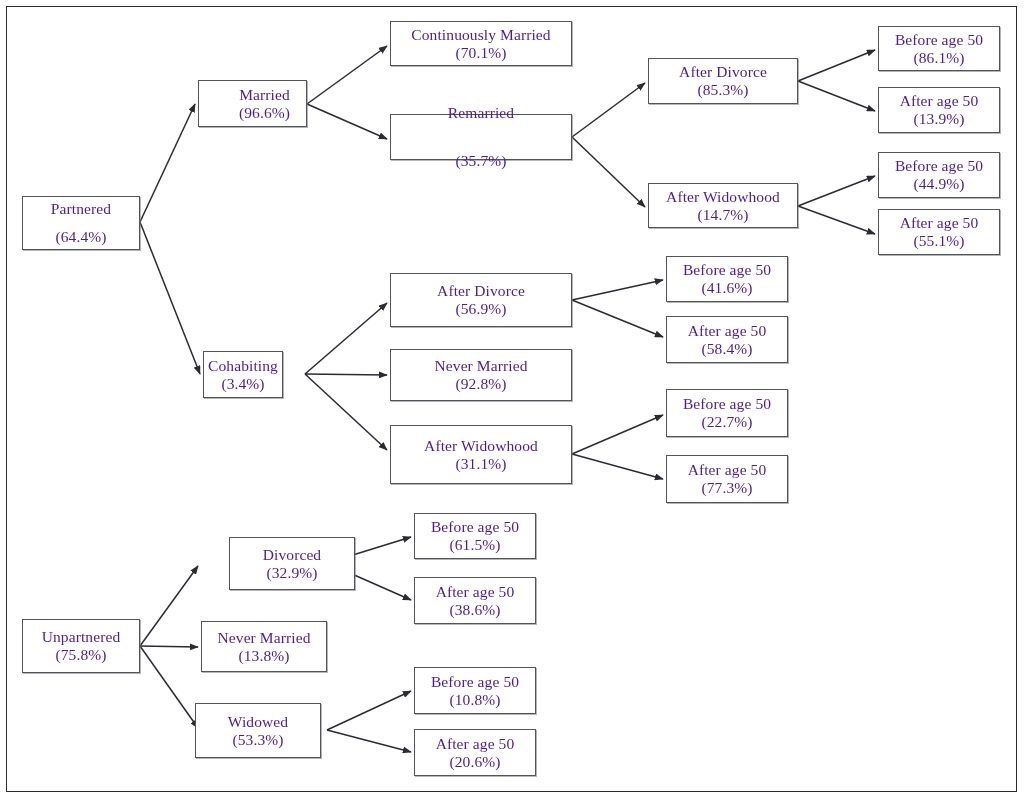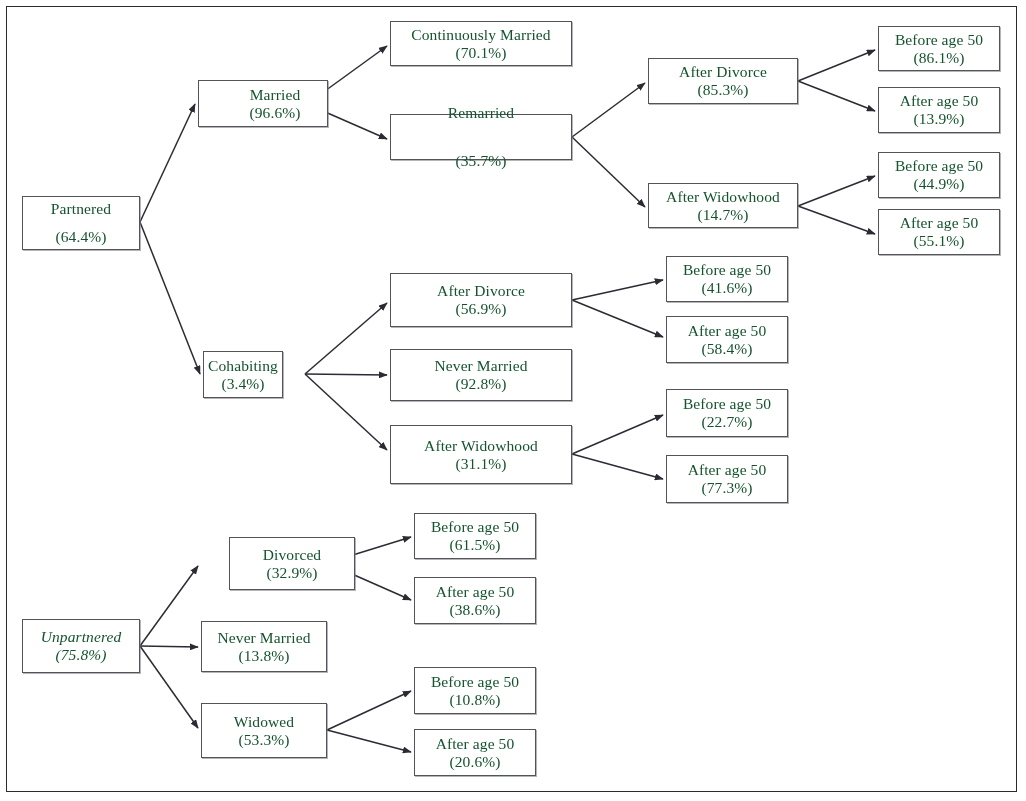--- a/index.html
+++ b/index.html
@@ -40,21 +40,21 @@
   .node-box {
     position: absolute;
     box-sizing: border-box;
     border: 1.4px solid #53535a;
     background: #ffffff;
     display: flex;
     flex-direction: column;
     align-items: center;
     justify-content: center;
     text-align: center;
-    color: #14532d;
+    color: #4c1d95;
     line-height: 1.16;
     font-size: 15.5px;
     letter-spacing: 0.1px;
     box-shadow: 1px 1px 0 rgba(120,120,128,0.55);
   }
   .node-label {
     display: block;
     white-space: nowrap;
   }
   .node-value {
@@ -100,21 +100,21 @@
         <line x1="327" y1="730" x2="411" y2="691" stroke="#2b2b34" stroke-width="1.5" marker-end="url(#arrowhead)"></line>
         <line x1="327" y1="730" x2="411" y2="752" stroke="#2b2b34" stroke-width="1.5" marker-end="url(#arrowhead)"></line>
       </g>
   </svg>
 
   <div id="nodes-layer">
       <div class="node-box" style="left: 22px; top: 196px; width: 118px; height: 54px; gap: 10px;">
         <span class="node-label">Partnered</span>
         <span class="node-value">(64.4%)</span>
       </div>
-      <div class="node-box" style="left: 198px; top: 80px; width: 130px; height: 47px; padding-left: 24px;">
+      <div class="node-box" style="left: 198px; top: 80px; width: 109px; height: 47px; padding-left: 24px;">
         <span class="node-label">Married</span>
         <span class="node-value">(96.6%)</span>
       </div>
       <div class="node-box" style="left: 390px; top: 21px; width: 182px; height: 45px;">
         <span class="node-label">Continuously Married</span>
         <span class="node-value">(70.1%)</span>
       </div>
       <div class="node-box" style="left: 390px; top: 114px; width: 182px; height: 46px; gap: 30px;">
         <span class="node-label">Remarried</span>
         <span class="node-value">(35.7%)</span>
@@ -168,41 +168,41 @@
         <span class="node-value">(31.1%)</span>
       </div>
       <div class="node-box" style="left: 666px; top: 389px; width: 122px; height: 48px;">
         <span class="node-label">Before age 50</span>
         <span class="node-value">(22.7%)</span>
       </div>
       <div class="node-box" style="left: 666px; top: 455px; width: 122px; height: 48px;">
         <span class="node-label">After age 50</span>
         <span class="node-value">(77.3%)</span>
       </div>
-      <div class="node-box" style="left: 22px; top: 619px; width: 118px; height: 54px; font-style: italic;">
+      <div class="node-box" style="left: 22px; top: 619px; width: 118px; height: 54px;">
         <span class="node-label">Unpartnered</span>
         <span class="node-value">(75.8%)</span>
       </div>
       <div class="node-box" style="left: 201px; top: 537px; width: 126px; height: 53px; margin-left: 28px;">
         <span class="node-label">Divorced</span>
         <span class="node-value">(32.9%)</span>
       </div>
       <div class="node-box" style="left: 414px; top: 513px; width: 122px; height: 46px;">
         <span class="node-label">Before age 50</span>
         <span class="node-value">(61.5%)</span>
       </div>
       <div class="node-box" style="left: 414px; top: 577px; width: 122px; height: 47px;">
         <span class="node-label">After age 50</span>
         <span class="node-value">(38.6%)</span>
       </div>
       <div class="node-box" style="left: 201px; top: 621px; width: 126px; height: 51px;">
         <span class="node-label">Never Married</span>
         <span class="node-value">(13.8%)</span>
       </div>
-      <div class="node-box" style="left: 201px; top: 703px; width: 126px; height: 55px;">
+      <div class="node-box" style="left: 195px; top: 703px; width: 126px; height: 55px;">
         <span class="node-label">Widowed</span>
         <span class="node-value">(53.3%)</span>
       </div>
       <div class="node-box" style="left: 414px; top: 667px; width: 122px; height: 47px;">
         <span class="node-label">Before age 50</span>
         <span class="node-value">(10.8%)</span>
       </div>
       <div class="node-box" style="left: 414px; top: 729px; width: 122px; height: 47px;">
         <span class="node-label">After age 50</span>
         <span class="node-value">(20.6%)</span>

